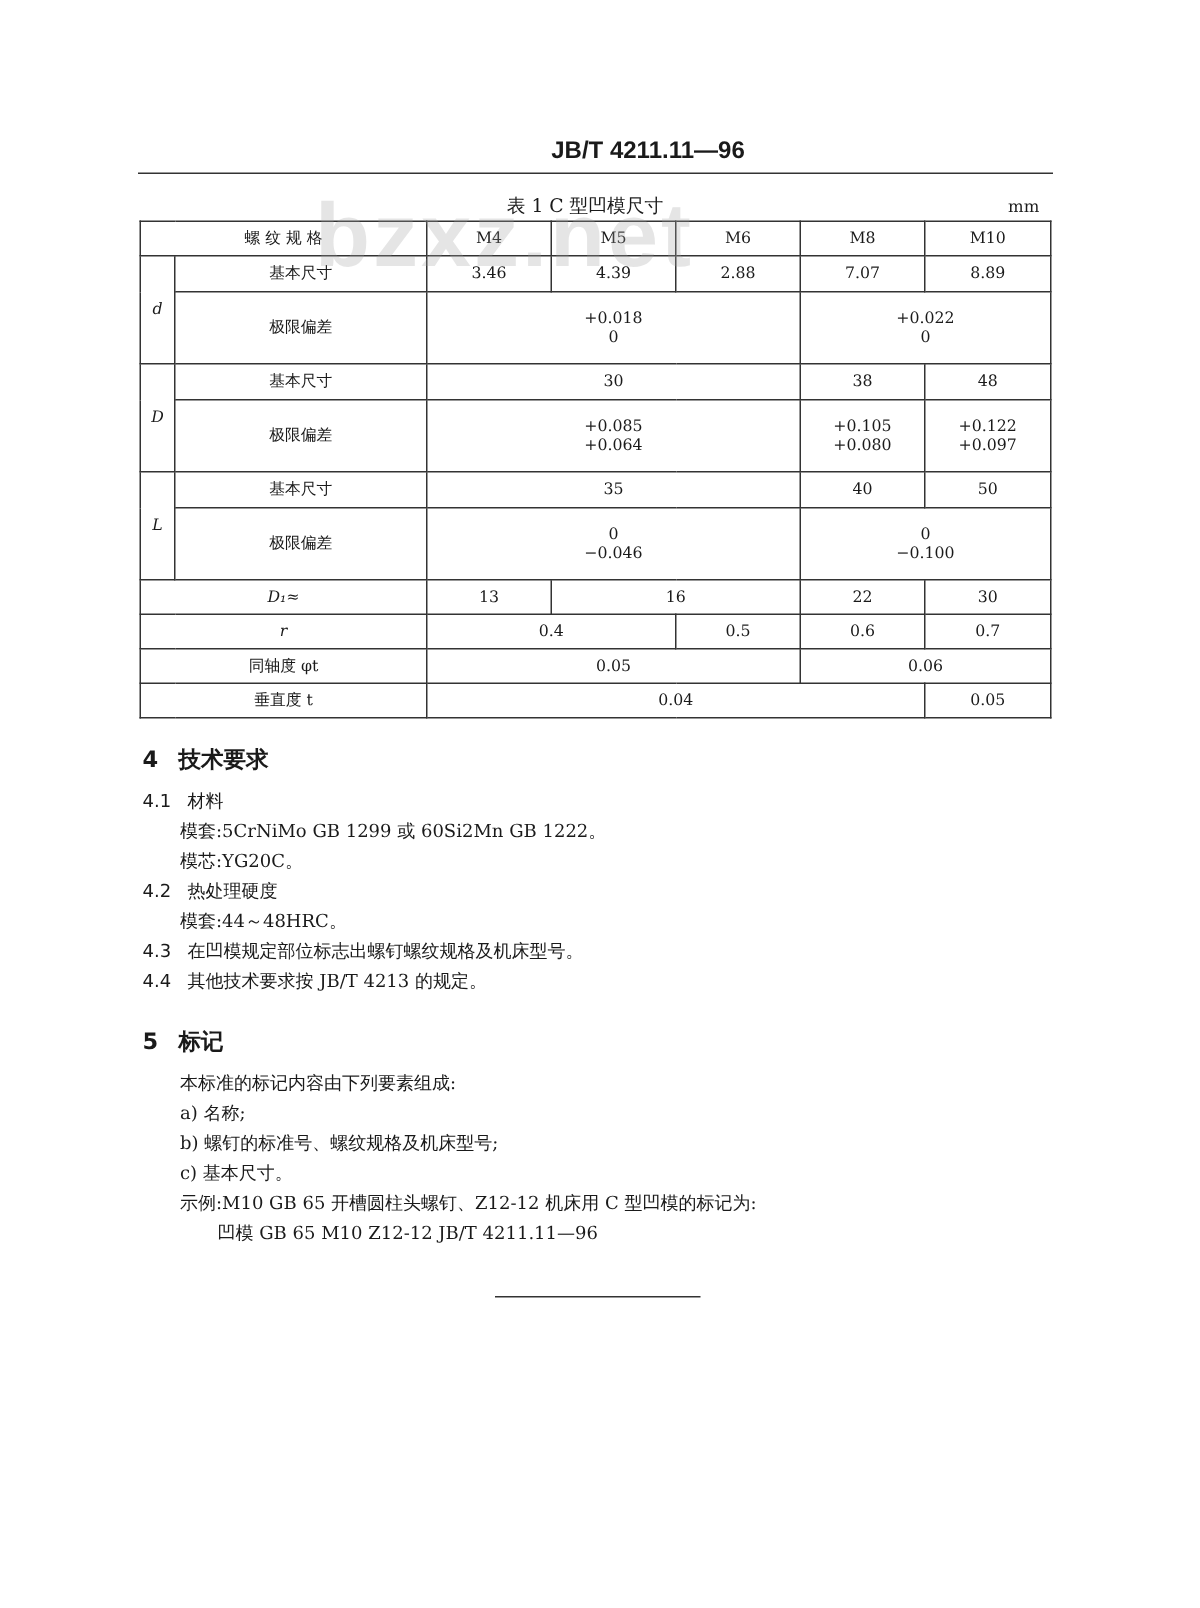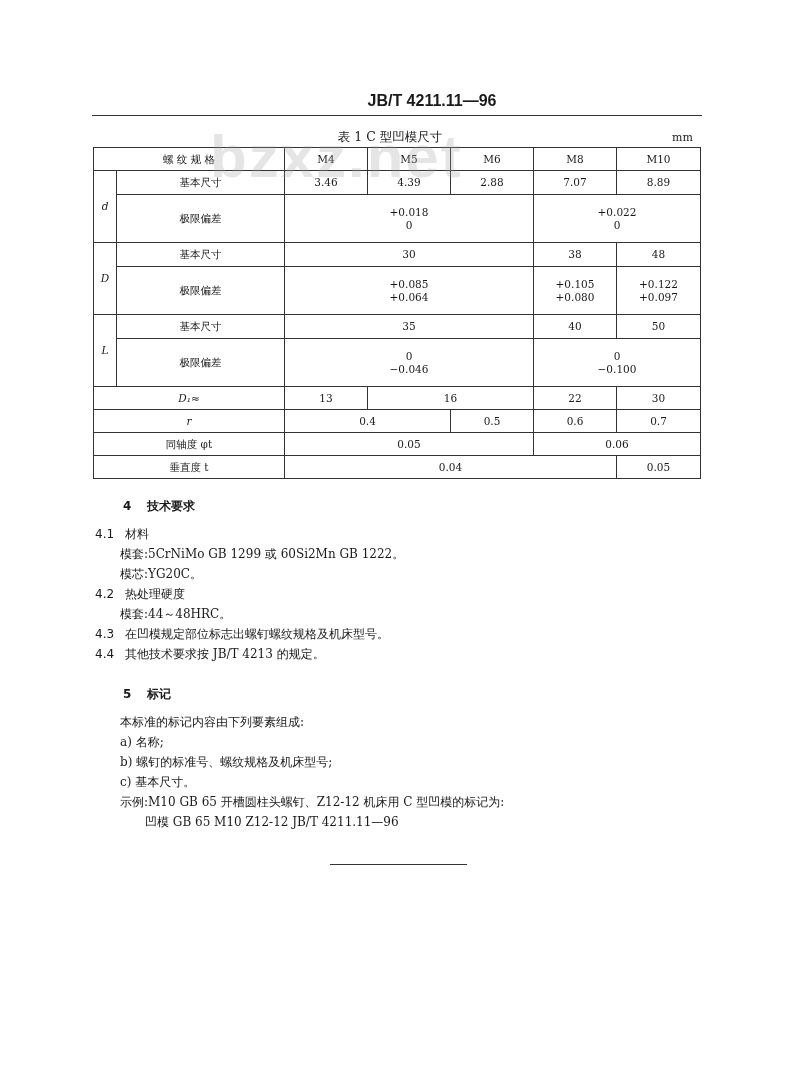--- a/index.html
+++ b/index.html
@@ -33,21 +33,21 @@
     font-size: 10.5px; table-layout: fixed;
   }
   table.spec td {
     border: 1px solid #333; text-align: center; vertical-align: middle; padding: 0;
     line-height: 13px;
   }
   .sym { font-style: italic; }
   .body-text {
     position: absolute; left: 95px; font-size: 12px; line-height: 20px;
   }
-  .sec-title { font-family: "DejaVu Sans", sans-serif; font-weight: bold; font-size: 12px; margin-left: 28px; }
+  .sec-title { font-family: "DejaVu Sans", sans-serif; font-weight: bold; font-size: 15px; }
   .num { font-family: "DejaVu Sans", sans-serif; display: inline-block; width: 30px; }
   .num-main { font-family: "DejaVu Sans", sans-serif; display: inline-block; width: 24px; }
   .indent { padding-left: 25px; }
   .indent2 { padding-left: 50px; }
   .end-rule {
     position: absolute; left: 330px; width: 137px; top: 864px; height: 0; border-top: 1.5px solid #333;
   }
   .page-number { position: absolute; left: 117px; top: 1076px; font-size: 11px; }
 </style>
 </head>

